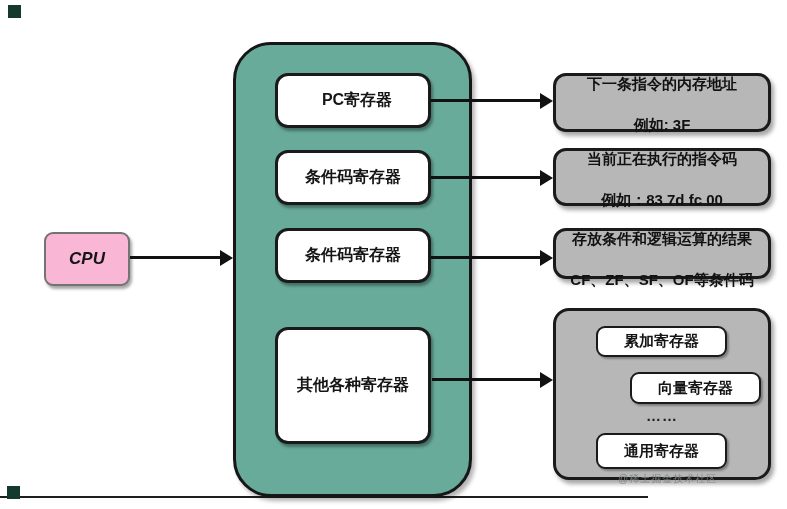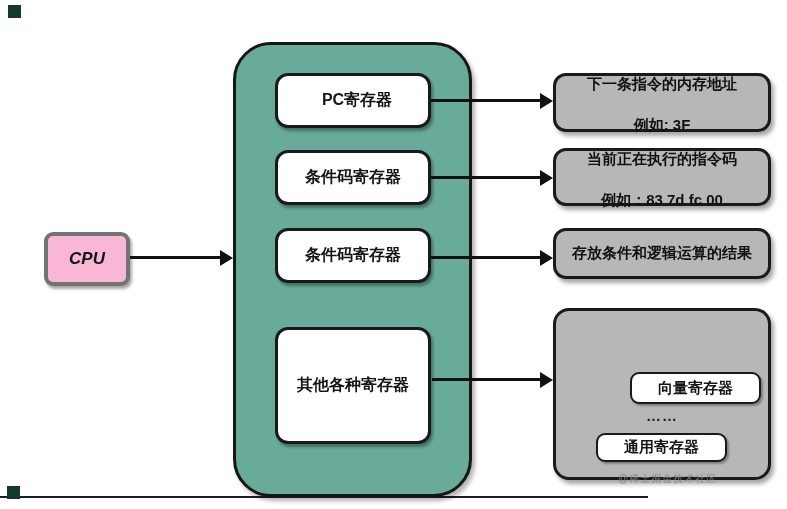--- a/index.html
+++ b/index.html
@@ -9,21 +9,21 @@
   }
   .abs{position:absolute;box-sizing:border-box;}
 
   
   .handle{width:13px;height:13px;background:var(--handle,#143a30);z-index:4;}
   .bottom-rule{left:0;top:496px;width:648px;height:2px;background:#1e1e1e;z-index:1;}
 
   
   .cpu-box{
     left:44px;top:232px;width:86px;height:54px;background:var(--pink,#f9b7d5);
-    border:4px solid #737373;border-radius:9px;box-shadow:2px 3px 3px rgba(0,0,0,.35);
+    border:2px solid #737373;border-radius:9px;box-shadow:2px 3px 3px rgba(0,0,0,.35);
     display:flex;align-items:center;justify-content:center;
     font-size:17px;font-weight:bold;font-style:italic;z-index:3;
   }
 
   
   .cpu-container{
     left:233px;top:42px;width:239px;height:455px;background:var(--teal,#68ab9b);
     border:3px solid #161616;border-radius:38px;box-shadow:3px 4px 4px rgba(0,0,0,.3);z-index:2;
   }
 
@@ -68,21 +68,21 @@
     border:3px solid #1a1a1a;border-radius:16px;box-shadow:3px 4px 4px rgba(0,0,0,.35);z-index:3;
   }
   .sub-box{
     position:absolute;left:40px;width:131px;background:#ffffff;border:2.5px solid #1a1a1a;
     border-radius:9px;box-shadow:2px 2px 2px rgba(0,0,0,.3);
     display:flex;align-items:center;justify-content:center;
     font-size:15px;font-weight:bold;box-sizing:border-box;
   }
   .sub-1{top:15px;height:31px;}
   .sub-2{top:61px;height:32px;margin-left:34px;}
-  .sub-3{top:122px;height:29px;}
+  .sub-3{top:122px;height:36px;}
   .sub-dots{
     position:absolute;left:0;right:0;top:96px;text-align:center;
     font-size:15px;font-weight:bold;letter-spacing:1px;color:#222;
   }
 
   
   .watermark{
     left:618px;top:472px;font-size:10px;letter-spacing:1px;
     color:rgba(125,130,132,.92);z-index:5;white-space:nowrap;
   }
@@ -123,23 +123,27 @@
 <div class="abs desc-box desc-1">
   <div class="desc-line">下一条指令的内存地址</div>
   <div class="desc-line">例如: 3F</div>
 </div>
 <div class="abs desc-box desc-2">
   <div class="desc-line">当前正在执行的指令码</div>
   <div class="desc-line">例如：83 7d fc 00</div>
 </div>
 <div class="abs desc-box desc-3">
   <div class="desc-line">存放条件和逻辑运算的结果</div>
+  <div class="desc-line">CF、ZF、SF、OF等条件码</div>
 </div>
 
 <div class="abs other-box">
+  <div class="sub-box sub-1">
+    <span>累加寄存器</span>
+  </div>
   <div class="sub-box sub-2">
     <span>向量寄存器</span>
   </div>
   <div class="sub-dots">……</div>
   <div class="sub-box sub-3">
     <span>通用寄存器</span>
   </div>
 </div>
 
 <div class="abs watermark">@稀土掘金技术社区</div>

